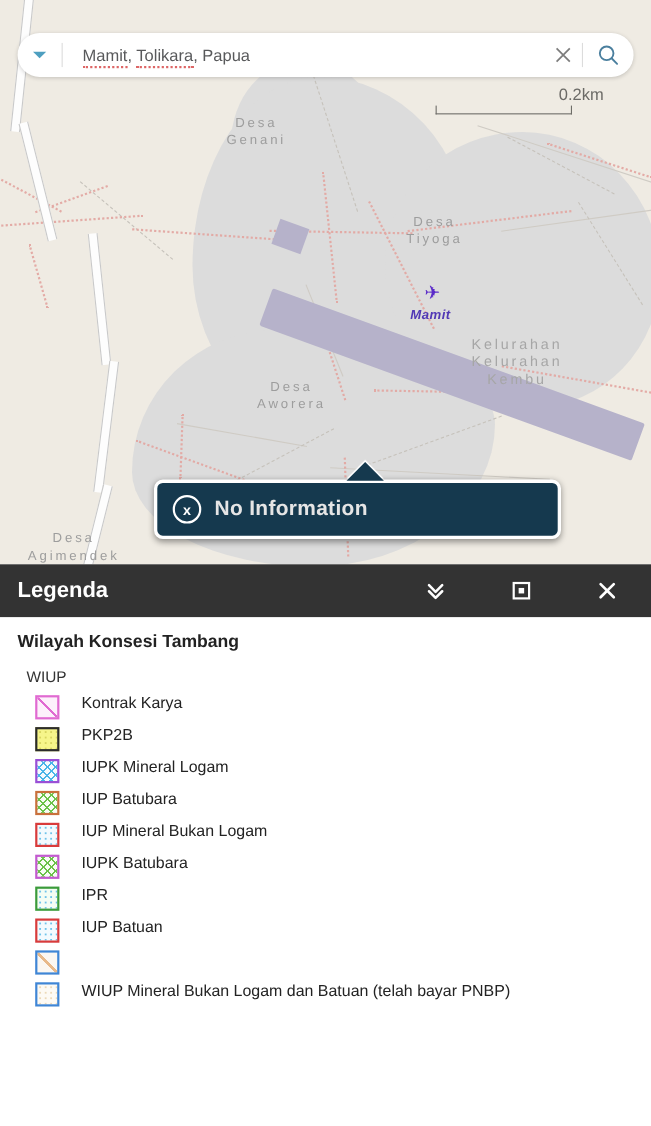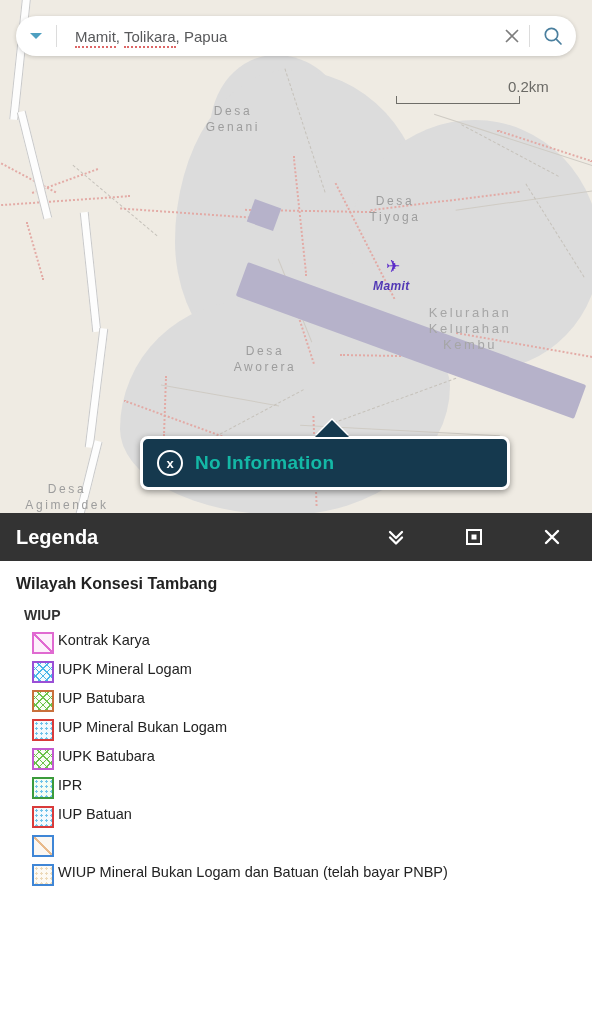--- a/index.html
+++ b/index.html
@@ -124,21 +124,21 @@
     color: #5138b5;
     font-size: 12px;
     font-style: italic;
     font-weight: 600;
     letter-spacing: .4px;
   }
 
   
   #searchbar {
     position: absolute;
-    left: 16px; top: 16px;
+    left: 16px; top: 30px;
     width: 560px; height: 40px;
     background: #fff;
     border-radius: 20px;
     box-shadow: 0 1px 4px rgba(0,0,0,.18);
     display: flex;
     align-items: center;
     z-index: 40;
   }
   .sb-caret {
     width: 40px; height: 100%;
@@ -226,21 +226,21 @@
     border: 2px solid #fff;
     border-radius: 50%;
     color: #fff;
     font-size: 13px;
     font-weight: bold;
     display: flex; align-items: center; justify-content: center;
     cursor: pointer;
     flex: 0 0 auto;
   }
   .popup-title {
-    color: #14b8a6;
+    color: #e5e5e5;
     font-size: 19px;
     font-weight: bold;
     letter-spacing: .3px;
   }
 
   
   #legend {
     position: absolute;
     left: 0; top: 513px;
     width: 592px; height: 511px;
@@ -273,38 +273,37 @@
   #legend-section-title {
     font-size: 16px;
     font-weight: bold;
     color: #222;
     margin-bottom: 14px;
   }
   #legend-group-label {
     font-size: 14px;
     color: #333;
     margin: 0 0 5px 8px;
-    font-weight: bold;
   }
   .legend-list { margin: 0; padding: 0; list-style: none; }
   .legend-item {
     display: flex;
     align-items: flex-start;
     padding: 3px 0;
     margin-left: 16px;
   }
   .swatch {
     width: 22px; height: 22px;
     flex: 0 0 auto;
     margin-top: 1px;
     position: relative;
     overflow: hidden;
   }
   .legend-label {
-    margin-left: 4px;
+    margin-left: 20px;
     font-size: 14.5px;
     color: #232323;
     line-height: 18px;
     max-width: 430px;
   }
 </style>
 </head>
 <body>
 
 <div id="map">
@@ -426,20 +425,24 @@
 
   <div id="legend-body">
     <div id="legend-section-title">Wilayah Konsesi Tambang</div>
     <div id="legend-group-label">WIUP</div>
     <ul class="legend-list" id="legend-list">
         <li class="legend-item">
           <span class="swatch" style="border: 2px solid rgb(224, 106, 209); background: linear-gradient(45deg, transparent 45%, rgb(224, 106, 209) 45%, rgb(224, 106, 209) 55%, transparent 55%) 0% 0% / 100% 100% rgb(253, 240, 251);"></span>
           <span class="legend-label">Kontrak Karya</span>
         </li>
         <li class="legend-item">
+          <span class="swatch" style="border: 2px solid rgb(43, 43, 43); background: radial-gradient(rgb(216, 213, 96) 1px, transparent 1.2px) 0% 0% / 5px 5px rgb(246, 245, 138);"></span>
+          <span class="legend-label">PKP2B</span>
+        </li>
+        <li class="legend-item">
           <span class="swatch" style="border: 2px solid rgb(154, 79, 214); background: repeating-linear-gradient(45deg, transparent 0px, transparent 4px, rgb(73, 182, 232) 4px, rgb(73, 182, 232) 5.3px), repeating-linear-gradient(-45deg, transparent 0px, transparent 4px, rgb(73, 182, 232) 4px, rgb(73, 182, 232) 5.3px) rgb(244, 251, 254);"></span>
           <span class="legend-label">IUPK Mineral Logam</span>
         </li>
         <li class="legend-item">
           <span class="swatch" style="border: 2px solid rgb(201, 112, 60); background: repeating-linear-gradient(45deg, transparent 0px, transparent 4px, rgb(107, 194, 74) 4px, rgb(107, 194, 74) 5.3px), repeating-linear-gradient(-45deg, transparent 0px, transparent 4px, rgb(107, 194, 74) 4px, rgb(107, 194, 74) 5.3px) rgb(247, 253, 244);"></span>
           <span class="legend-label">IUP Batubara</span>
         </li>
         <li class="legend-item">
           <span class="swatch" style="border: 2px solid rgb(217, 59, 59); background: radial-gradient(rgb(111, 195, 234) 1px, transparent 1.2px) 0% 0% / 5px 5px rgb(243, 250, 254);"></span>
           <span class="legend-label">IUP Mineral Bukan Logam</span>

